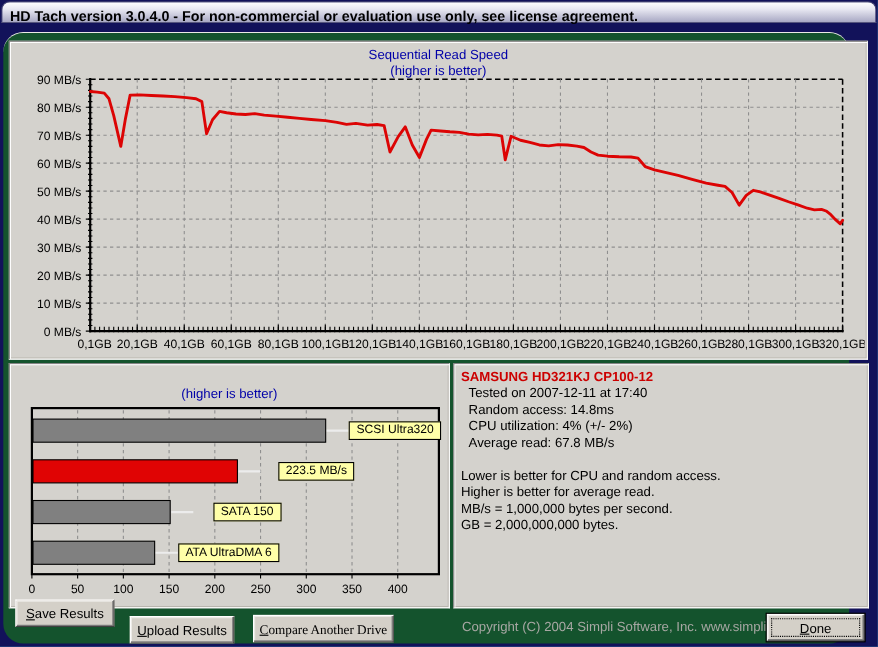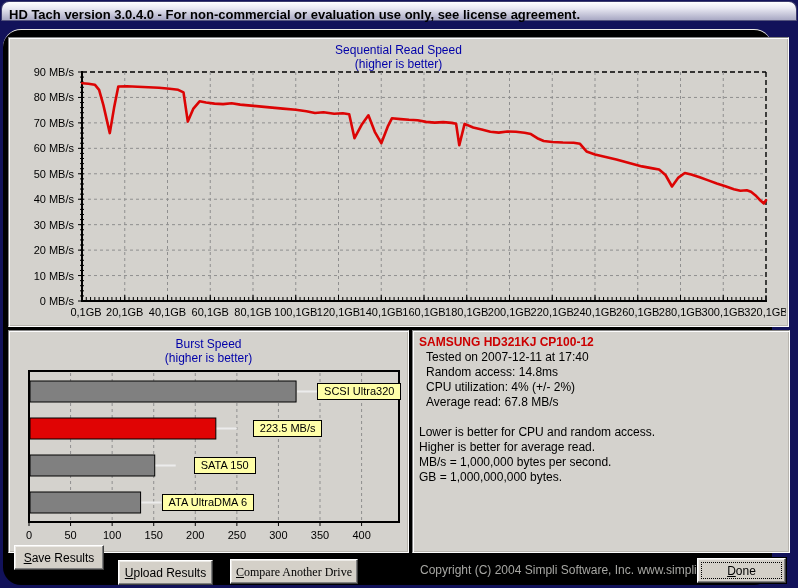--- a/index.html
+++ b/index.html
@@ -11,21 +11,21 @@
   .titlebar{
     position:absolute;top:1px;left:1px;width:796px;height:20px;
     border-radius:8px 8px 0 0;
     background:linear-gradient(#ffffff 0%,#e8e8f2 35%,#bcbcd2 80%,#a9a9c4 100%);
     border:1px solid #3c3c6e;border-bottom:1px solid #55557d;
     line-height:25px;padding-left:7px;
     font-size:13px;font-weight:bold;color:#000;
   }
   .body{
     position:absolute;top:29px;left:3px;width:769px;height:556px;
-    background:#000000;border-top:1px solid #eceae6;border-radius:18px;
+    background:#14532d;border-top:1px solid #eceae6;border-radius:18px;
   }
   .panel{
     position:absolute;background:#d4d2cd;
     border:1px solid;border-color:#848484 #fdfdfd #fdfdfd #848484;
     box-shadow:inset 1px 1px 0 #fdfdfd, inset -1px -1px 0 #b8b5ae;
   }
   #panel-seq{left:5px;top:7px;width:781px;height:290px;}
   #panel-burst{left:5px;top:300px;width:401px;height:223px;}
   #panel-info{left:409px;top:300px;width:378px;height:223px;padding:4px 6px;}
   .chart-title{
@@ -358,21 +358,20 @@
           <text x="586" y="250" text-anchor="middle" font-size="11px" font-family="Liberation Sans, sans-serif" fill="#000">240,1GB</text>
           <text x="628.75" y="250" text-anchor="middle" font-size="11px" font-family="Liberation Sans, sans-serif" fill="#000">260,1GB</text>
           <text x="671.5" y="250" text-anchor="middle" font-size="11px" font-family="Liberation Sans, sans-serif" fill="#000">280,1GB</text>
           <text x="714.25" y="250" text-anchor="middle" font-size="11px" font-family="Liberation Sans, sans-serif" fill="#000">300,1GB</text>
           <text x="757" y="250" text-anchor="middle" font-size="11px" font-family="Liberation Sans, sans-serif" fill="#000">320,1GB</text>
           <polyline points="73.2,17.2 79.4,17.7 85.8,18.7 90.1,23.8 94.4,39.1 100.8,67.1 105.1,41.6 109.3,20.5 117.9,20.2 128.6,20.8 139.3,21.3 149.9,21.8 160.6,22.8 169.2,23.8 174.5,26.4 178.8,55.6 184.2,42.9 190.6,35.3 197.0,36.5 205.5,37.6 214.1,38.1 222.6,37.3 231.2,38.6 241.9,39.6 252.6,40.6 263.2,41.6 273.9,42.6 286.8,43.7 297.4,45.2 306.0,47.0 314.5,46.2 325.2,47.7 333.8,47.2 340.2,48.2 345.5,72.2 353.0,58.2 359.4,49.3 365.8,65.8 372.3,77.2 378.7,60.7 382.9,52.3 391.5,53.1 400.0,53.8 408.6,54.3 417.1,55.9 425.7,56.6 434.2,56.1 442.8,56.9 447.1,57.7 450.3,79.3 455.6,57.9 464.2,61.5 472.7,63.5 481.3,65.8 489.8,66.6 498.4,65.5 506.9,65.8 515.5,66.8 521.9,68.1 528.3,72.2 534.7,75.0 543.3,76.0 553.9,76.5 564.6,76.7 571.0,77.8 577.5,85.4 586.0,88.4 596.7,91.0 607.4,93.5 620.2,97.1 633.0,100.4 643.7,102.4 650.1,103.5 656.5,109.0 663.0,120.5 669.4,111.6 675.8,107.0 682.2,108.5 690.7,111.3 699.3,114.4 707.8,117.4 716.4,120.2 724.9,123.3 731.4,124.8 737.8,124.3 742.0,125.8 746.3,129.2 750.6,133.7 754.9,137.5 757.0,134.2" fill="none" stroke="#dc0404" stroke-width="2.6" stroke-linejoin="round" stroke-linecap="round"></polyline>
         </svg>
     </div>
 
     <div class="panel" id="panel-burst">
-      <div class="chart-title ct1">Burst Speed</div>
       <div class="chart-title ct2">(higher is better)</div>
       <svg id="burst-svg" width="397" height="219">
           <line x1="20" y1="191" x2="20" y2="195" stroke="#000" stroke-width="1"></line>
           <text x="20" y="208" text-anchor="middle" font-size="11px" font-family="Liberation Sans, sans-serif" fill="#000">0</text>
           <line x1="61.57303370786517" y1="42" x2="61.57303370786517" y2="189" stroke="#8f8f8f" stroke-width="1" stroke-dasharray="3,3"></line>
           <line x1="61.57303370786517" y1="191" x2="61.57303370786517" y2="195" stroke="#000" stroke-width="1"></line>
           <text x="61.57303370786517" y="208" text-anchor="middle" font-size="11px" font-family="Liberation Sans, sans-serif" fill="#000">50</text>
           <line x1="103.14606741573034" y1="42" x2="103.14606741573034" y2="189" stroke="#8f8f8f" stroke-width="1" stroke-dasharray="3,3"></line>
           <line x1="103.14606741573034" y1="191" x2="103.14606741573034" y2="195" stroke="#000" stroke-width="1"></line>
           <text x="103.14606741573034" y="208" text-anchor="middle" font-size="11px" font-family="Liberation Sans, sans-serif" fill="#000">100</text>
@@ -413,21 +412,21 @@
     <div class="panel" id="panel-info">
       <div class="drive-name">SAMSUNG HD321KJ CP100-12</div>
       <div class="info-line indent">Tested on 2007-12-11 at 17:40</div>
       <div class="info-line indent">Random access: 14.8ms</div>
       <div class="info-line indent">CPU utilization: 4% (+/- 2%)</div>
       <div class="info-line indent">Average read: 67.8 MB/s</div>
       <div class="spacer"></div>
       <div class="info-line">Lower is better for CPU and random access.</div>
       <div class="info-line">Higher is better for average read.</div>
       <div class="info-line">MB/s = 1,000,000 bytes per second.</div>
-      <div class="info-line">GB = 1,000,000,000 bytes.</div>
+      <div class="info-line">GB = 2,000,000,000 bytes.</div>
     </div>
 
     <button class="btn" style="left:11px;top:515px;width:90px;"><u>S</u>ave Results</button>
     <button class="btn" style="left:115px;top:510px;width:95px;margin-top:20px;"><u>U</u>pload Results</button>
     <button class="btn" style="left:227px;top:529px;width:128px;font-family:Liberation Serif, serif;"><u>C</u>ompare Another Drive</button>
     <div id="copyright">Copyright (C) 2004 Simpli Software, Inc. www.simplisoftware.com</div>
     <button class="btn default" style="left:694px;top:528px;width:89px;"><u>D</u>one</button>
 
   </div>
 </div>

